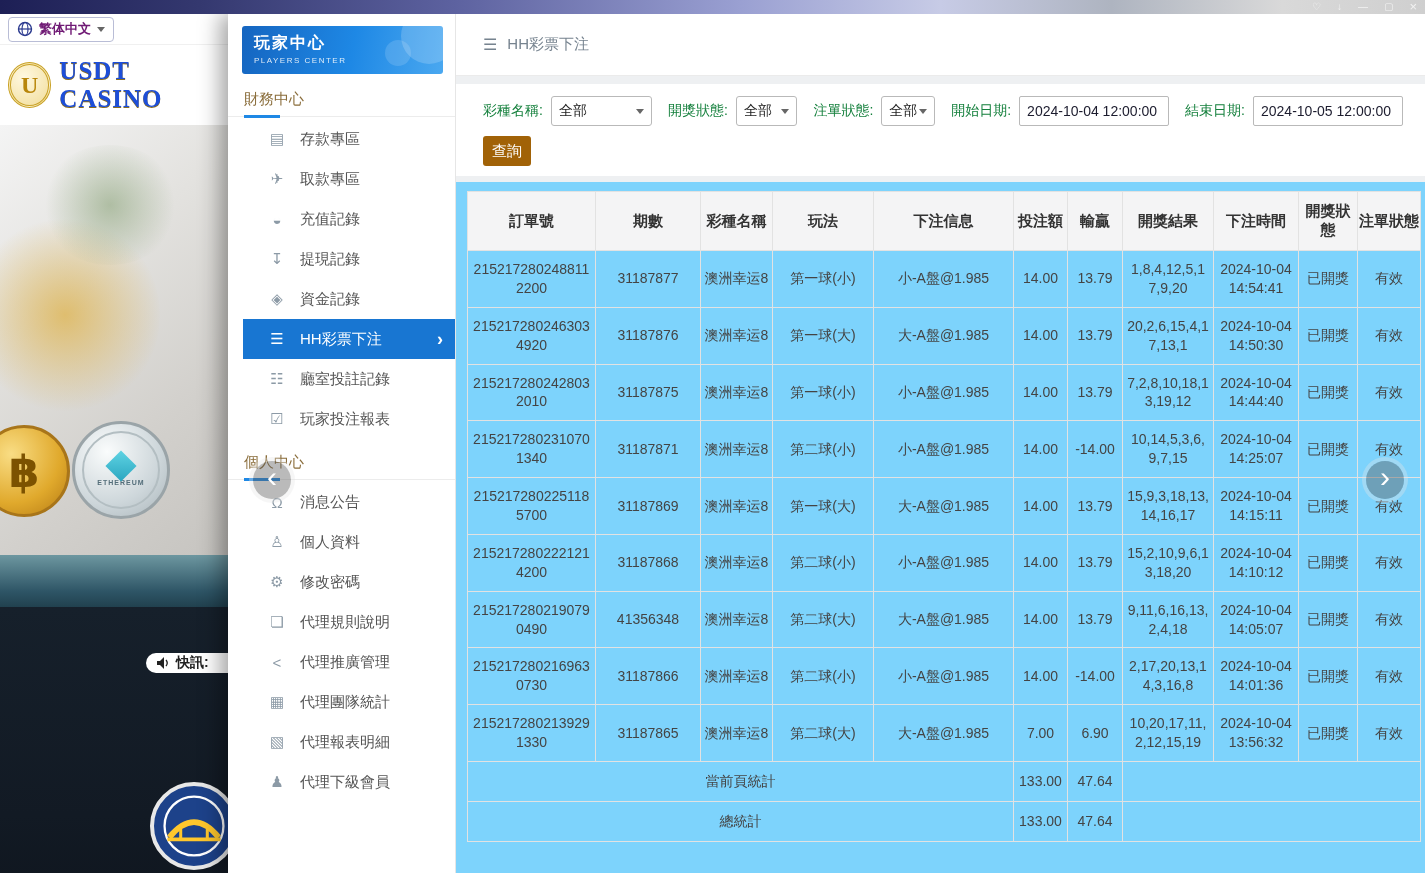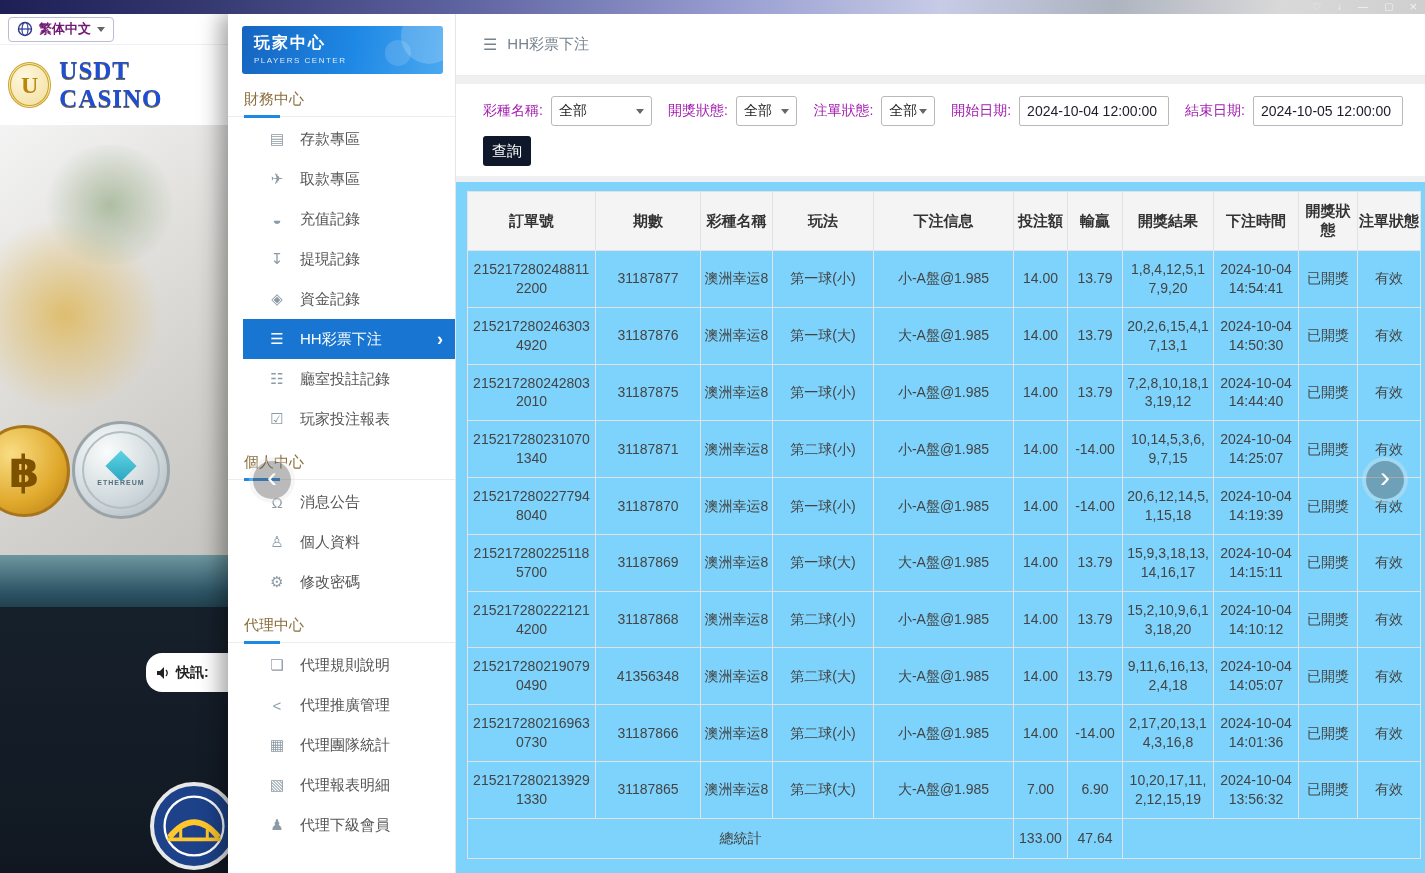--- a/index.html
+++ b/index.html
@@ -32,21 +32,21 @@
     background:radial-gradient(circle at 35% 30%,#f9dd84,#e0a92c 60%,#b57a14); border:3px solid #a8751a;
     display:flex; align-items:center; justify-content:center; color:#7c5200; font-size:44px; font-weight:bold; z-index:3; }
   .eth-coin { position:absolute; left:72px; top:296px; width:98px; height:98px; border-radius:50%;
     background:radial-gradient(circle at 35% 30%,#fafcfc,#cdd6da 60%,#a9b4b9); border:3px solid #9aa4a8;
     display:flex; flex-direction:column; align-items:center; justify-content:center; z-index:2; }
   .eth-inner { width:78px; height:78px; border-radius:50%; border:2px solid #b3bec2; display:flex; flex-direction:column; align-items:center; justify-content:center; gap:2px; }
   .eth-diamond { width:22px; height:22px; transform:rotate(45deg); background:linear-gradient(135deg,#5fd3e3,#2aa6c0); }
   .eth-label { font-size:7px; letter-spacing:1px; color:#546e7a; font-weight:bold; }
   .teal-band { height:52px; background:linear-gradient(180deg,#6d97a0,#2e5566 70%,#21414f); }
   .dark-area { position:relative; height:346px; background:linear-gradient(180deg,#16202b,#121a24 60%,#0e141c); }
-  .news-pill { position:absolute; left:146px; top:46px; width:92px; height:39px; background:#fff; border-radius:16px 0 0 16px;
+  .news-pill { position:absolute; left:146px; top:46px; width:92px; height:20px; background:#fff; border-radius:16px 0 0 16px;
     display:flex; align-items:center; gap:6px; padding-left:10px; }
   .news-lbl { font-size:14px; font-weight:bold; color:#222; }
   .team-logo { position:absolute; left:150px; top:768px; width:88px; height:88px; border-radius:50%; background:#1d428a;
     border:4px solid #e8e8e8; display:flex; align-items:center; justify-content:center; z-index:2; }
 
   
   .modal { position:absolute; left:228px; top:14px; right:0; bottom:0; z-index:10; background:#eef0f2;
     box-shadow:-8px 0 20px rgba(0,0,0,.35); display:flex; }
 
   
@@ -65,26 +65,26 @@
   .side-item.active .s-icon { color:#fff; }
   .chev { position:absolute; right:12px; color:#fff; font-size:18px; font-weight:bold; line-height:1; }
 
   
   .content { flex:1; display:flex; flex-direction:column; overflow:hidden; background:#eef0f2; }
   .crumb-bar { height:62px; background:#fff; border-bottom:1px solid #ebebeb; display:flex; align-items:center; gap:10px; padding-left:27px; flex:none; }
   .hamburger { color:#76838f; font-size:16px; }
   .crumb-text { color:#76838f; font-size:15px; }
   .filter-panel { margin-top:8px; background:#fff; padding:12px 14px 10px 27px; flex:none; }
   .filter-row { display:flex; align-items:center; gap:8px; flex-wrap:nowrap; }
-  .f-label { color:#a21caf; font-size:14px; white-space:nowrap; }
+  .f-label { color:#15803d; font-size:14px; white-space:nowrap; }
   .f-select { border:1px solid #b9b9b9; border-radius:3px; height:30px; background:#fff; display:flex; align-items:center; justify-content:space-between; padding:0 7px; cursor:pointer; margin-right:8px; }
   .f-select .val { font-size:14px; color:#222; }
   .w-lot { width:106px; } .w-draw { width:64px; } .w-bet { width:56px; }
   .f-date { border:1px solid #b9b9b9; border-radius:2px; height:30px; width:150px; font-size:14px; color:#1c1c2e; padding:0 7px; font-family:"Liberation Sans","DejaVu Sans",sans-serif; margin-right:8px; }
-  .search-btn { margin-top:10px; width:48px; height:30px; background:#0f172a; color:#fff; border:none; border-radius:3px; font-size:15px; cursor:pointer; }
+  .search-btn { margin-top:10px; width:48px; height:30px; background:#a16207; color:#fff; border:none; border-radius:3px; font-size:15px; cursor:pointer; }
   .table-panel { margin-top:6px; background:#7dd3fc; flex:1; padding:9px 5px 8px 11px; overflow:hidden; }
   table { border-collapse:collapse; table-layout:fixed; width:953px; }
   th,td { border:1px solid #e2e2e2; text-align:center; vertical-align:middle; }
   th { background:#f4f4f5; color:#333; font-size:15px; font-weight:bold; padding:10px 1px; }
   td { color:#444; font-size:14px; padding:9px 3px; line-height:1.35; }
   td.break { word-break:break-all;margin-top:46px; }
   .sum-row td { padding:10px 3px; }
 
   
   .nav-arrow { position:absolute; width:38px; height:38px; border-radius:50%; background:rgba(90,90,90,.42);
@@ -203,21 +203,20 @@
           <span>消息公告</span>
         </div>
         <div class="side-item">
           <span class="s-icon">♙</span>
           <span>個人資料</span>
         </div>
         <div class="side-item">
           <span class="s-icon">⚙</span>
           <span>修改密碼</span>
         </div>
-        <div class="sec-title">代理中心</div>
         <div class="side-item">
           <span class="s-icon">❏</span>
           <span>代理規則說明</span>
         </div>
         <div class="side-item">
           <span class="s-icon">&lt;</span>
           <span>代理推廣管理</span>
         </div>
         <div class="side-item">
           <span class="s-icon">▦</span>
@@ -342,33 +341,20 @@
               <td>第二球(小)</td>
               <td>小-A盤@1.985</td>
               <td>14.00</td>
               <td>-14.00</td>
               <td class="break">10,14,5,3,6,9,7,15</td>
               <td>2024-10-04 14:25:07</td>
               <td>已開獎</td>
               <td>有效</td>
             </tr>
             <tr>
-              <td class="break">2152172802277948040</td>
-              <td>31187870</td>
-              <td>澳洲幸运8</td>
-              <td>第一球(小)</td>
-              <td>小-A盤@1.985</td>
-              <td>14.00</td>
-              <td>-14.00</td>
-              <td class="break">20,6,12,14,5,1,15,18</td>
-              <td>2024-10-04 14:19:39</td>
-              <td>已開獎</td>
-              <td>有效</td>
-            </tr>
-            <tr>
               <td class="break">2152172802251185700</td>
               <td>31187869</td>
               <td>澳洲幸运8</td>
               <td>第一球(大)</td>
               <td>大-A盤@1.985</td>
               <td>14.00</td>
               <td>13.79</td>
               <td class="break">15,9,3,18,13,14,16,17</td>
               <td>2024-10-04 14:15:11</td>
               <td>已開獎</td>
@@ -421,20 +407,26 @@
               <td>大-A盤@1.985</td>
               <td>7.00</td>
               <td>6.90</td>
               <td class="break">10,20,17,11,2,12,15,19</td>
               <td>2024-10-04 13:56:32</td>
               <td>已開獎</td>
               <td>有效</td>
             </tr>
           </tbody>
         <tfoot>
+          <tr class="sum-row">
+            <td colspan="5">當前頁統計</td>
+            <td>133.00</td>
+            <td>47.64</td>
+            <td colspan="4"></td>
+          </tr>
           <tr class="sum-row">
             <td colspan="5">總統計</td>
             <td>133.00</td>
             <td>47.64</td>
             <td colspan="4"></td>
           </tr>
         </tfoot>
       </table>
     </div>
   </div>

